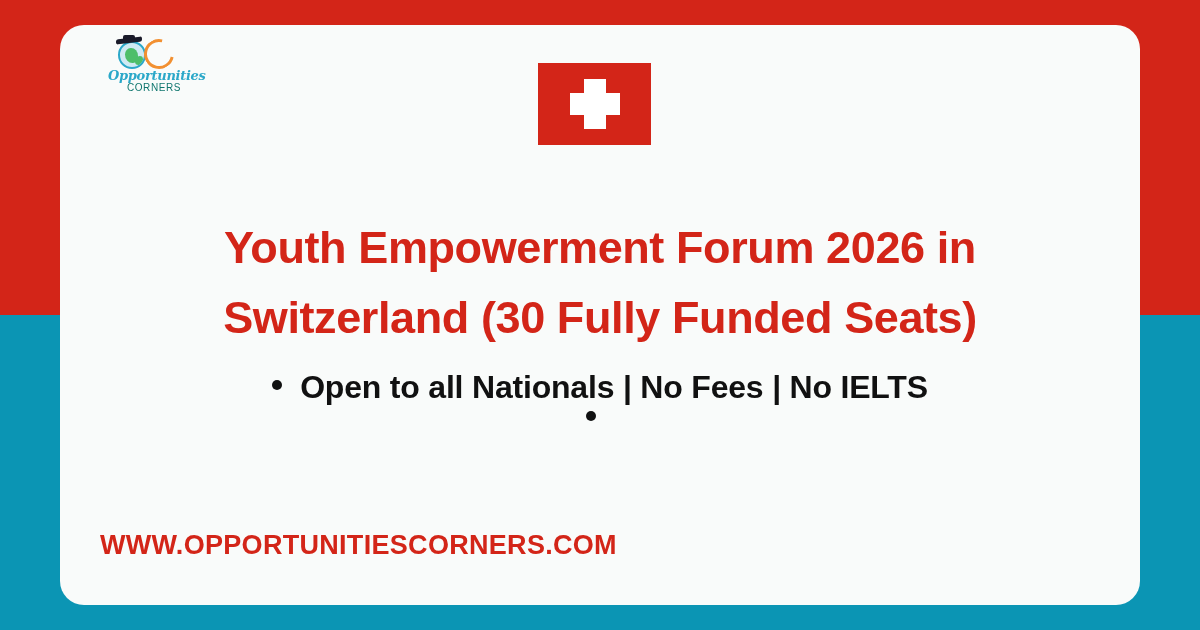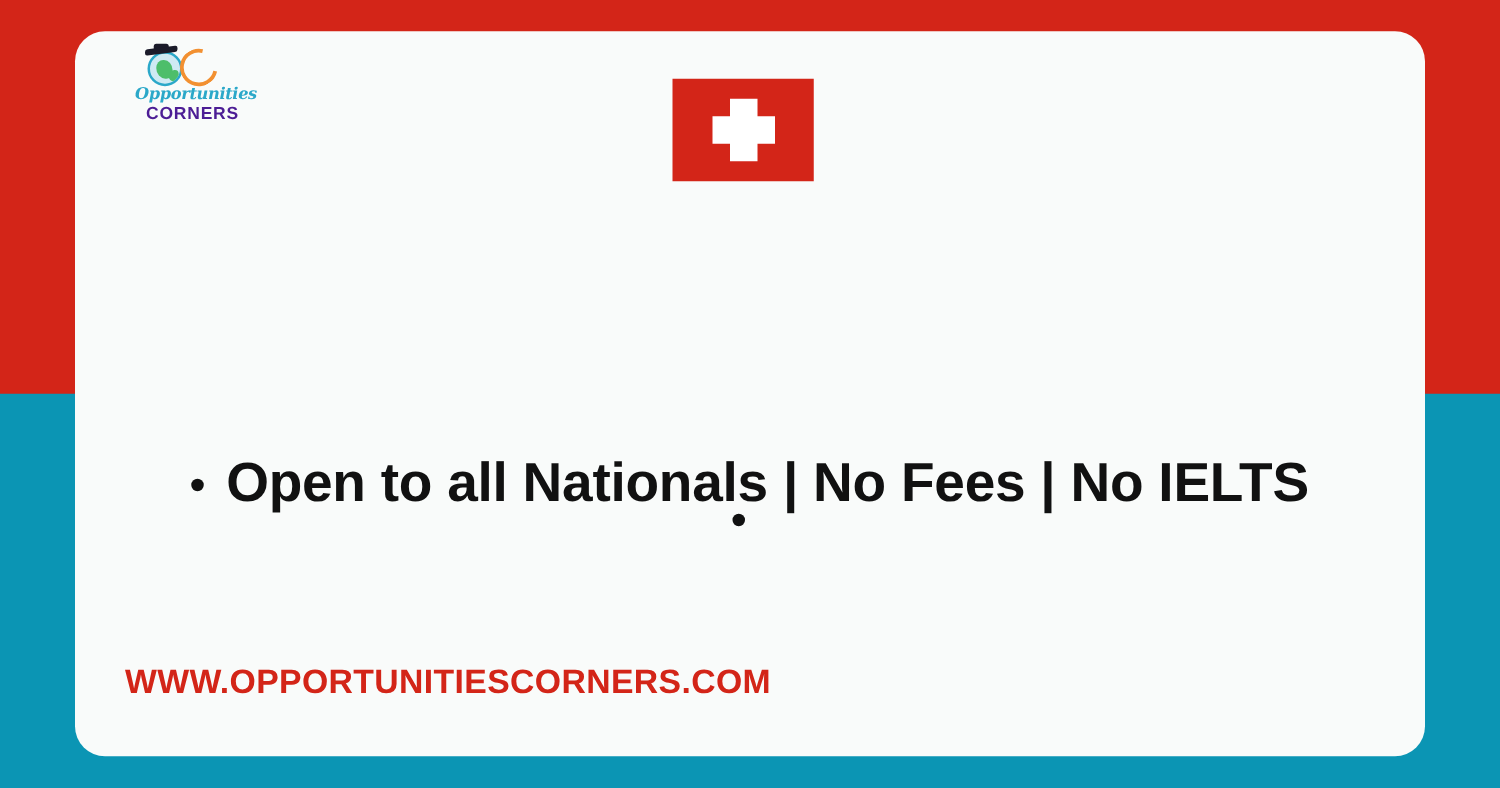--- a/index.html
+++ b/index.html
@@ -138,23 +138,23 @@
     color: #2BA8C9;
     letter-spacing: -0.3px;
     white-space: nowrap;
   }
   .logo-word-2 {
     position: absolute;
     left: 4px;
     top: 47px;
     width: 92px;
     text-align: center;
-    font-size: 14px;
-    font-weight: bold;
-    color: #4c1d95;
+    font-size: 10px;
+    font-weight: normal;
+    color: #0f766e;
     letter-spacing: 0.6px;
     white-space: nowrap;
   }
 
   
   .flag {
     position: absolute;
     left: 478px;
     top: 38px;
     width: 113px;
@@ -203,21 +203,21 @@
     width: 1000px;
     margin: 0;
     padding: 0;
     list-style: none;
     color: #111111;
   }
   .bullet {
     display: flex;
     justify-content: center;
     align-items: baseline;
-    font-size: 44px;
+    font-size: 32px;
     font-weight: bold;
     line-height: 64px;
     letter-spacing: -0.2px;
     white-space: nowrap;
   }
   .bullet .dot {
     display: inline-block;
     width: 10px;
     height: 10px;
     background: #111111;
@@ -260,20 +260,24 @@
       </div>
       <div class="logo-word-1">Opportunities</div>
       <div class="logo-word-2">CORNERS</div>
     </div>
 
     <div class="flag">
       <div class="cross-v"></div>
       <div class="cross-h"></div>
     </div>
 
+    <h1 class="title">
+      <span class="line">Youth Empowerment Forum 2026 in</span>
+      <span class="line">Switzerland (30 Fully Funded Seats)</span>
+    </h1>
 
     <ul class="bullets">
       <li class="bullet">
         <span class="dot"></span>
         <span>Open to all Nationals | No Fees | No IELTS</span>
       </li>
       <li class="bullet">
         <span class="dot"></span>
       </li>
     </ul>

